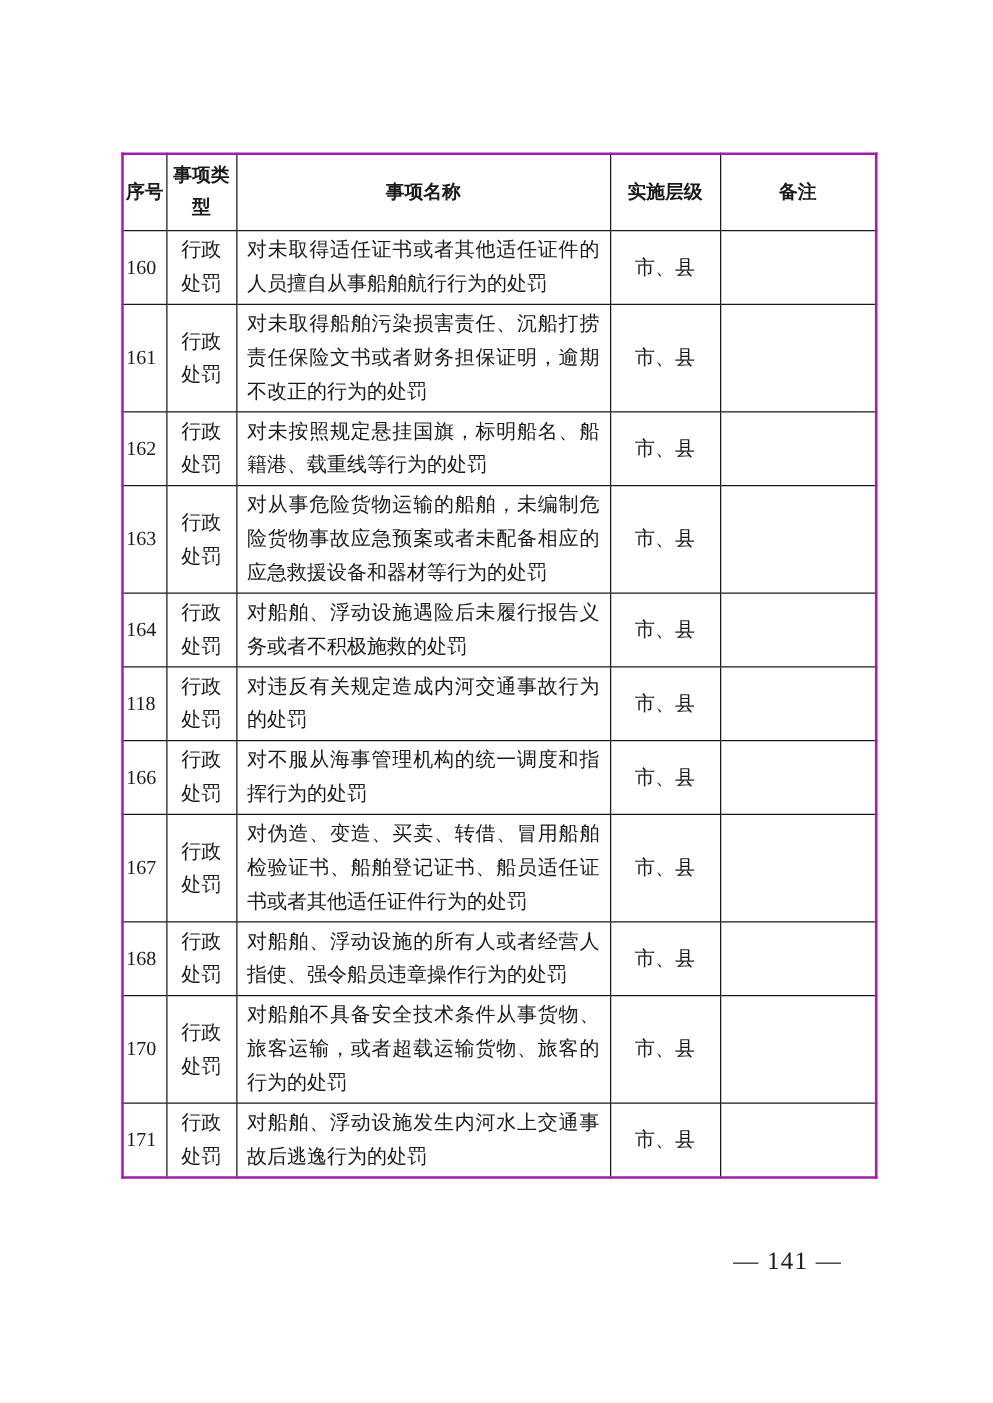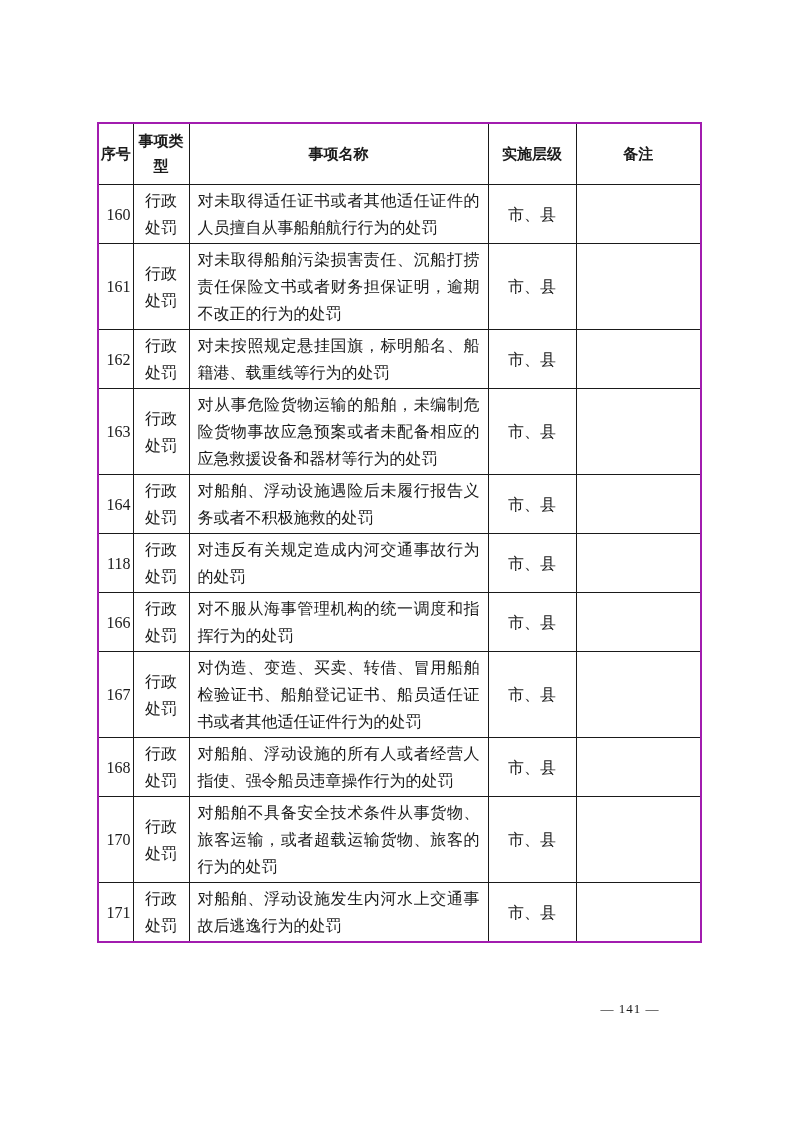--- a/index.html
+++ b/index.html
@@ -46,21 +46,21 @@
     text-align: center;
     padding: 0;
   }
   th.col-no     { padding: 0 4px; }
   th.col-type   { padding: 0 8px; margin-top: 22px; }
   th.col-name   { padding: 0 8px; }
   th.col-level  { padding: 0 4px; }
   th.col-remark { padding: 0 4px; }
 
   td.col-no {
-    text-align: right;
+    text-align: left;
     padding: 2px 2px;
   }
   td.col-type {
     text-align: center;
     padding: 2px 10px;
   }
   td.col-name {
     text-align: justify;
     padding: 2px 8px;
     margin-left: 33px;
@@ -71,21 +71,21 @@
   }
   td.col-remark {
     padding: 2px 4px;
   }
   .page-number {
     position: absolute;
     left: 550px;
     top: 998px;
     width: 160px;
     text-align: center;
-    font-size: 13px;
+    font-size: 20px;
     line-height: 22px;
     letter-spacing: 1px;
     color: #1a1a1a;
   }
 </style>
 </head>
 <body>
 
 <div class="page">
 

